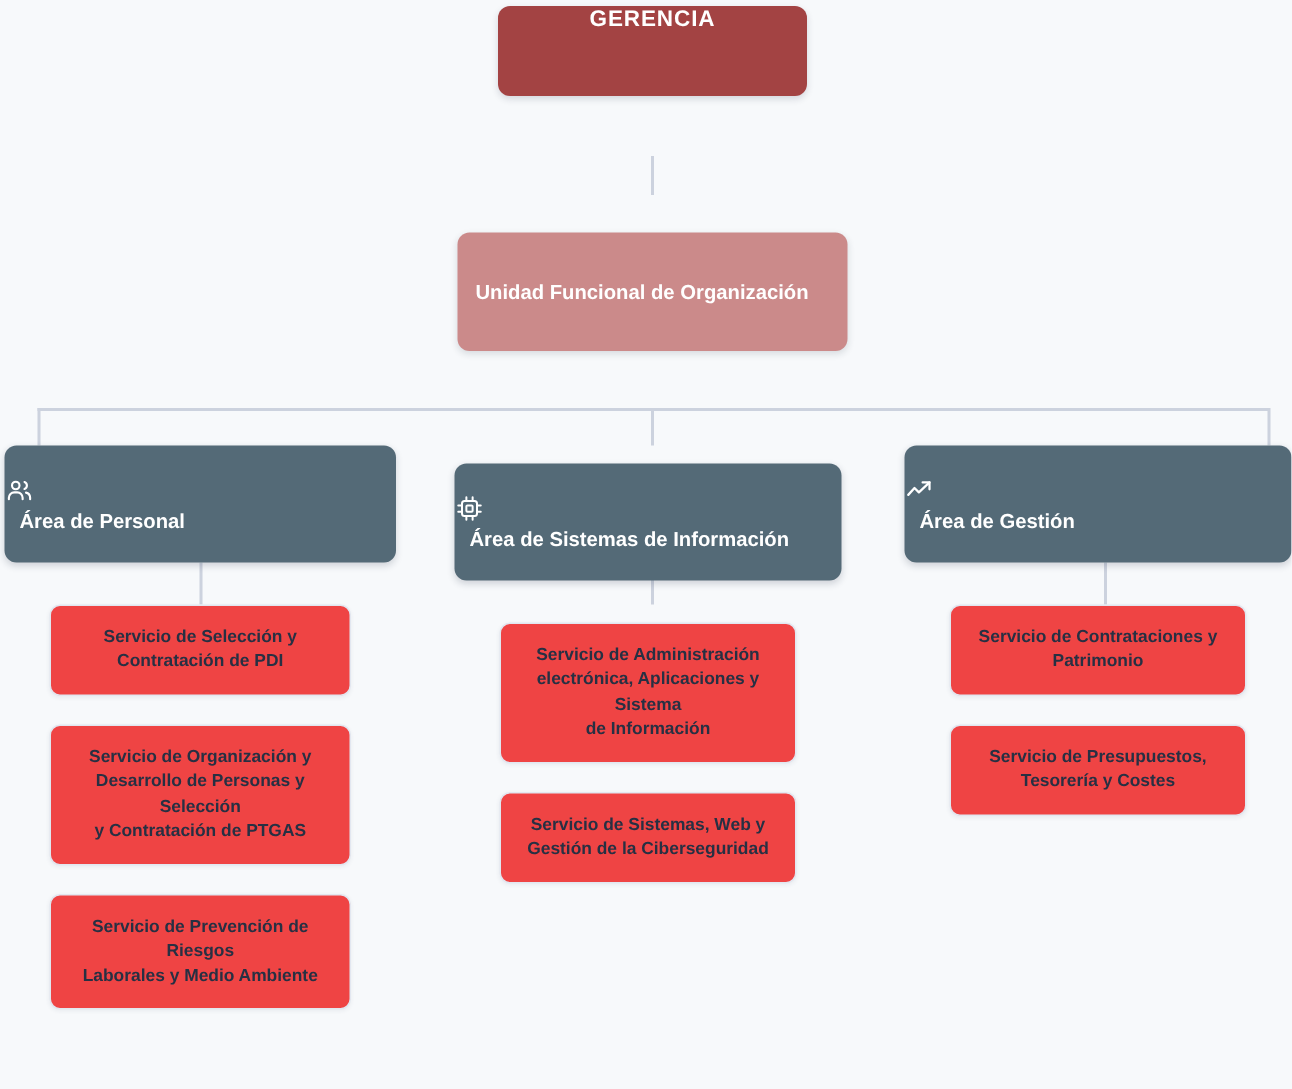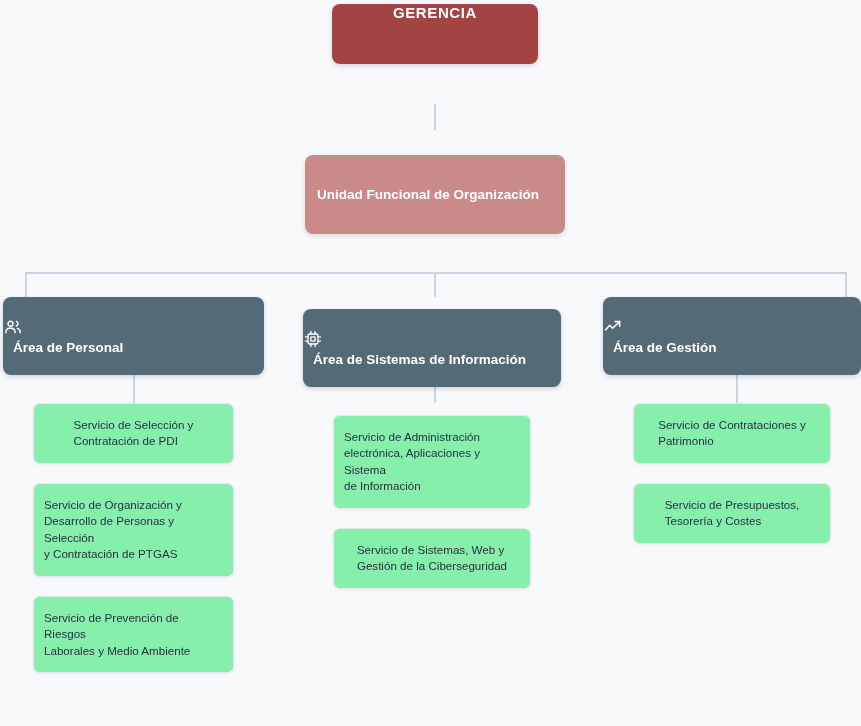--- a/index.html
+++ b/index.html
@@ -137,33 +137,34 @@
 
   
   .services {
     margin-top: 28px;
     display: flex;
     flex-direction: column;
     gap: 19px;
     padding: 0 30px;
   }
   .service-box {
-    background: #86efac;
+    background: #ef4444;
     border: 1px solid #e2e7f0;
     border-radius: 7px;
     color: #273043;
     font-size: 11.6px;
     line-height: 1.42;
-    text-align: left;
+    text-align: center;
     padding: 13px 10px;
     min-height: 54px;
     display: flex;
     align-items: center;
     justify-content: center;
     box-shadow: 0 1px 3px rgba(40,55,80,0.07);
+    font-weight: bold;
   }
   .service-box .svc-text { display: block; white-space: pre-line; }
 </style>
 </head>
 <body>
 
 <div class="chart-root">
 
   <div class="node-gerencia">
     <span class="label">GERENCIA</span>

